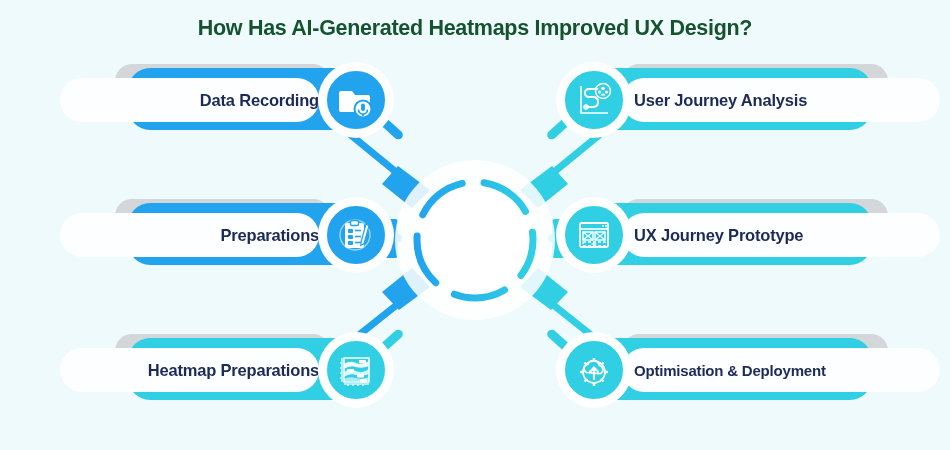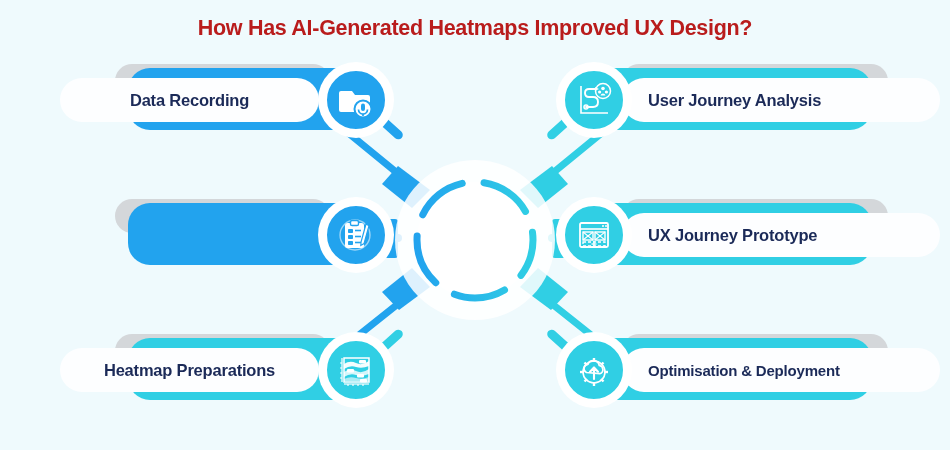--- a/index.html
+++ b/index.html
@@ -22,21 +22,21 @@
 
   
   #title {
     position: absolute;
     top: 16px;
     left: 0;
     width: 950px;
     text-align: center;
     font-size: 21.5px;
     font-weight: bold;
-    color: #b91c1c;
+    color: #14532d;
     letter-spacing: -0.3px;
   }
 
   
   #wires {
     position: absolute;
     left: 0;
     top: 0;
     width: 950px;
     height: 450px;
@@ -71,26 +71,26 @@
     background: #fdfeff;
     height: 44px;
     top: 18px;
     display: flex;
     align-items: center;
   }
 
   
   .row.left .pill.gray  { left: 55px; right: 60px; }
   .row.left .pill.color { left: 68px; right: 24px; background: #22a3ee; }
-  .row.left .pill.white { left: 0px;  right: 71px; justify-content: center; }
+  .row.left .pill.white { left: 0px;  right: 71px; justify-content: flex-end; }
 
   
   .row.right .pill.gray  { right: 52px; left: 62px; }
   .row.right .pill.color { right: 68px; left: 24px; background: #30cfe4; }
-  .row.right .pill.white { right: 0px;  left: 62px; justify-content: flex-start; padding-left: 26px; }
+  .row.right .pill.white { right: 0px;  left: 62px; justify-content: flex-start; padding-left: 12px; }
 
   .label {
     font-size: 16.5px;
     font-weight: bold;
     color: #1b2a58;
     white-space: nowrap;
     letter-spacing: -0.2px;
   }
   .row.r3.left  .label { font-size: 16.5px; }
   .row.r3.right .label { font-size: 15px; }
@@ -230,20 +230,23 @@
           <path d="M22.5 29.5 a4.5 4.5 0 0 0 9 0" fill="none" stroke="#22a3ee" stroke-width="1.7"></path>
           <line x1="27" y1="34" x2="27" y2="36" stroke="#22a3ee" stroke-width="1.7"></line>
         </svg>
       </div>
     </div>
   </div>
 
   <div class="row left r2">
     <div class="pill gray"></div>
     <div class="pill color"></div>
+    <div class="pill white">
+      <span class="label">Preparations</span>
+    </div>
     <div class="badge blue">
       <div class="ring"></div>
       <div class="disc">
         <svg width="40" height="40" viewBox="0 0 40 40">
           <circle cx="19" cy="20" r="15" fill="none" stroke="#ffffff" stroke-width="1.4" opacity="0.55"></circle>
           <rect x="9" y="8" width="19" height="25" rx="2.5" fill="#ffffff"></rect>
           <rect x="14.5" y="5.5" width="8" height="5" rx="1.6" fill="#ffffff" stroke="#22a3ee" stroke-width="1.4"></rect>
           <rect x="12" y="14" width="5" height="4" rx="0.8" fill="#22a3ee"></rect>
           <line x1="19" y1="15.5" x2="25" y2="15.5" stroke="#22a3ee" stroke-width="1.6"></line>
           <rect x="12" y="20" width="5" height="4" rx="0.8" fill="#22a3ee"></rect>

